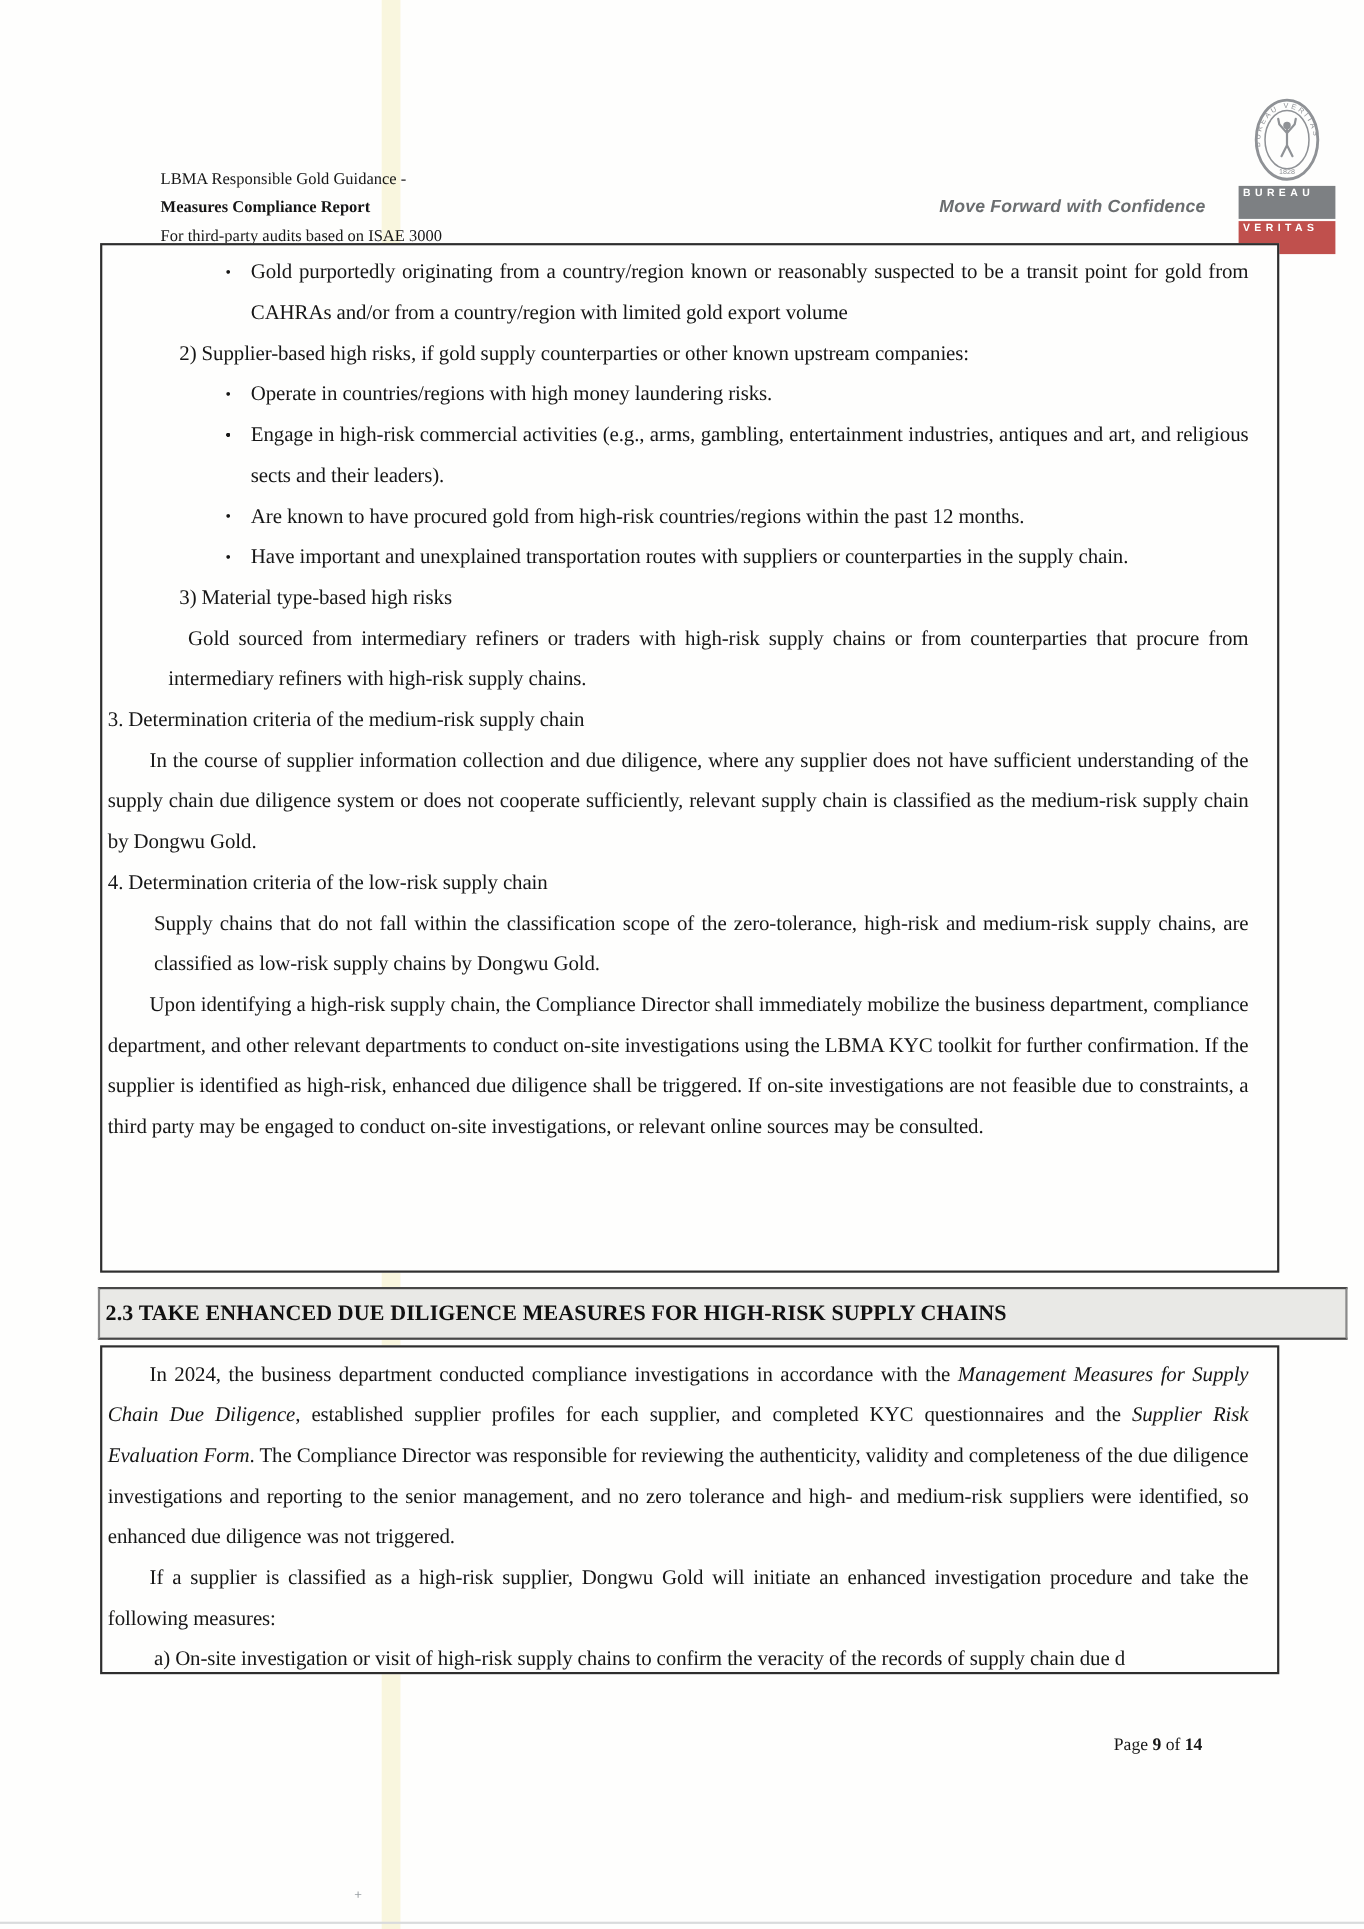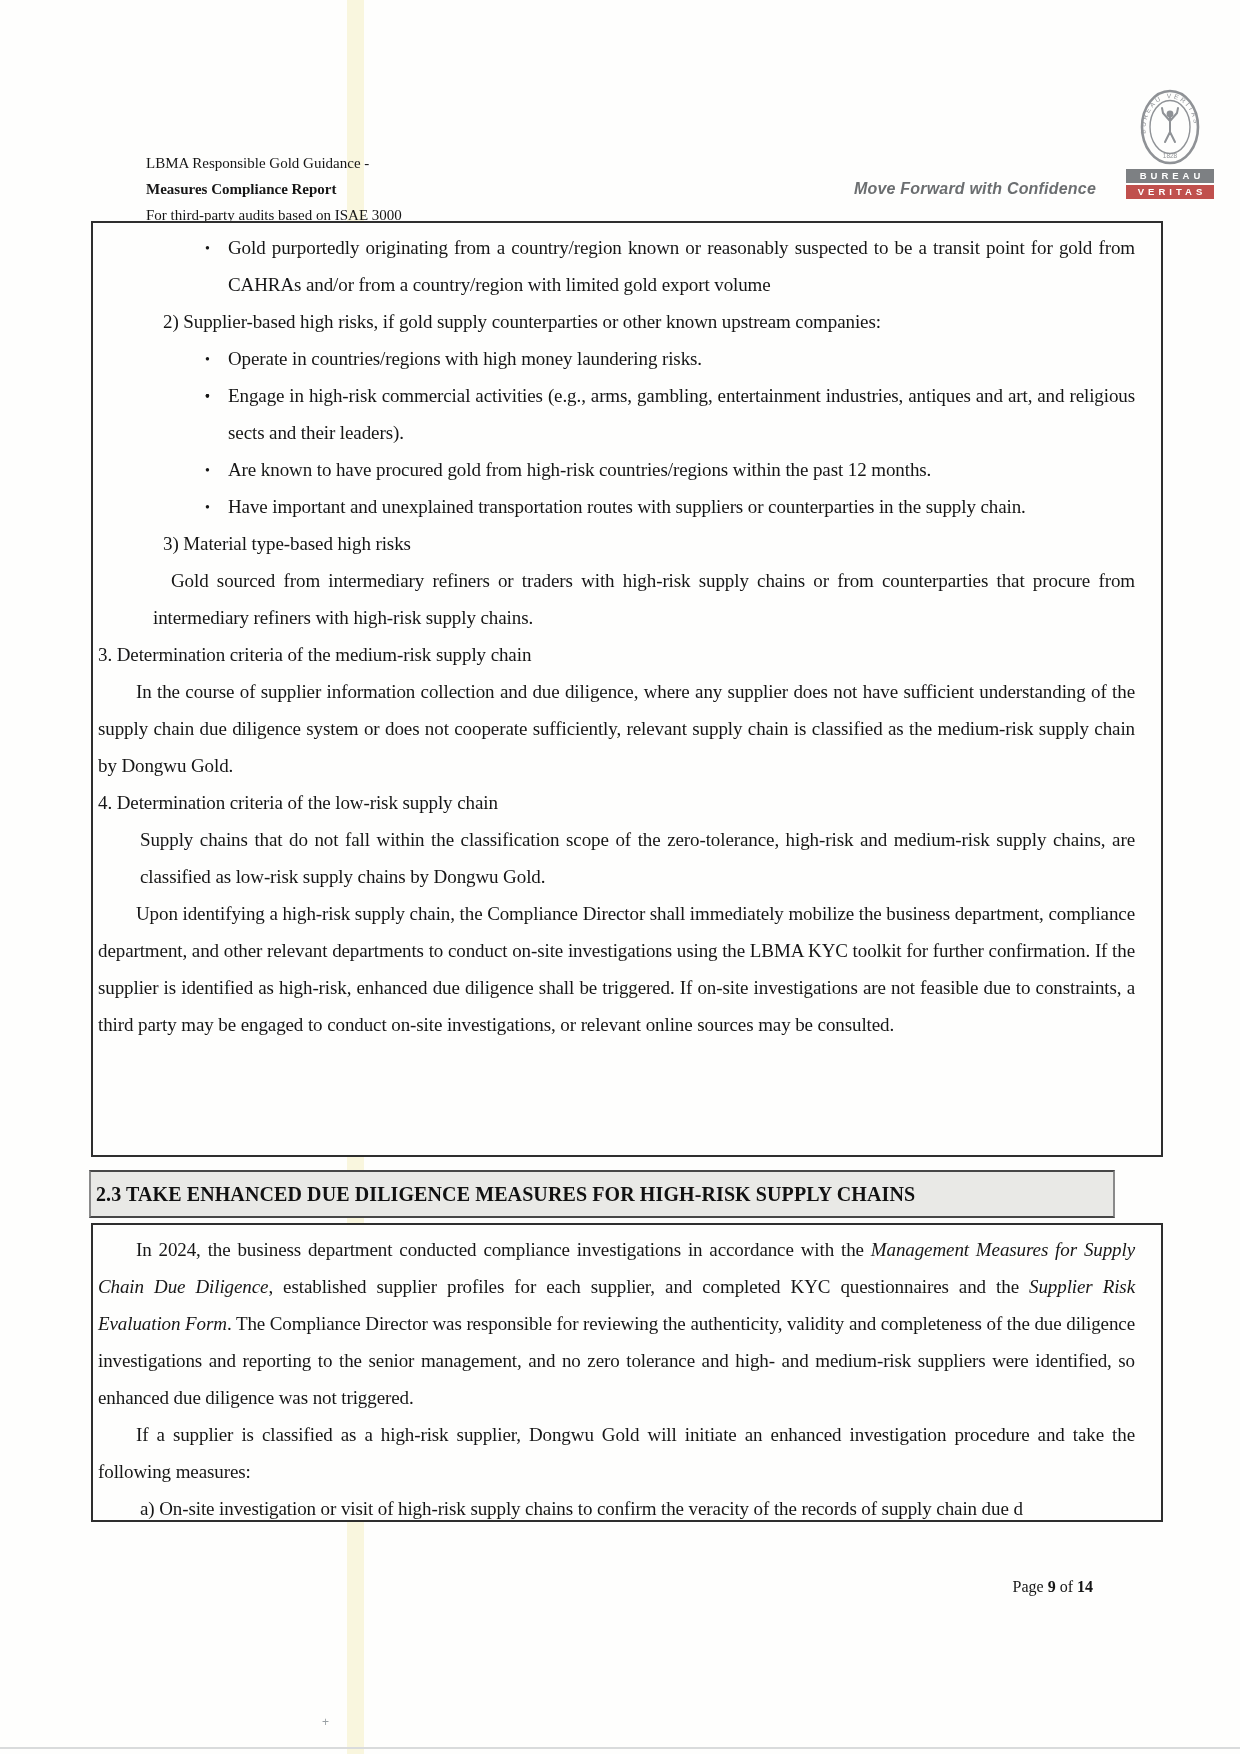--- a/index.html
+++ b/index.html
@@ -16,42 +16,42 @@
   
   .hdr{position:absolute;left:146px;top:150px;line-height:26px;font-size:15px;white-space:nowrap;}
   .hdr .b{font-weight:bold;}
   .slogan{position:absolute;left:852px;top:180px;width:244px;text-align:right;
           font-family:"Liberation Sans","DejaVu Sans",sans-serif;font-weight:bold;font-style:italic;
           font-size:16px;color:#6b6e70;letter-spacing:0.2px;}
 
   
   .logo{position:absolute;left:1126px;top:88px;width:88px;}
   .logo .emblem{display:block;margin:0 auto 3px auto;}
-  .logo .bar{height:14px;line-height:14px;text-align:center;color:#ffffff;
+  .logo .bar{height:30px;line-height:14px;text-align:left;color:#ffffff;
              font-family:"Liberation Sans","DejaVu Sans",sans-serif;font-weight:bold;
              font-size:9.5px;letter-spacing:4px;text-indent:4px;margin-bottom:2px;}
 
   
   .box{position:absolute;left:91px;width:1072px;border:2px solid #2e2e2e;background:#fefefd;
        box-sizing:border-box;overflow:hidden;}
   .box1{top:221px;height:936px;padding:6px 26px 0 5px;}
   .box2{top:1223px;height:299px;padding:6px 26px 0 5px;}
   .bx-item{line-height:37px;font-size:19px;letter-spacing:-0.1px;text-align:justify;position:relative;}
   .bx-item i{font-style:italic;}
   .bullet{padding-left:130px;}
   .bullet .blt{position:absolute;left:107px;top:1px;font-size:14px;}
   .num{padding-left:65px;text-align:left;}
   .heading{padding-left:0;text-align:left;}
   .para{text-indent:38px;}
   .para-block{margin-left:42px;}
   .para-inset{margin-left:55px;text-indent:18px;}
   .alpha{margin-left:42px;}
 
   
-  .secbar{position:absolute;left:89px;top:1170px;width:1026px;height:48px;box-sizing:border-box;
+  .secbar{position:absolute;left:89px;top:1170px;width:1136px;height:48px;box-sizing:border-box;
           background:#e9e9e6;border:2px solid #474747;border-left-color:#8a8a8a;border-right-color:#8a8a8a;}
   .secbar .t{font-weight:bold;font-size:20px;line-height:44px;padding-left:5px;letter-spacing:0.1px;
              color:#111;white-space:nowrap;}
 
   
   .pagenum{position:absolute;right:147px;top:1578px;font-size:16px;}
   .pagenum .b{font-weight:bold;}
 </style>
 </head>
 <body>

